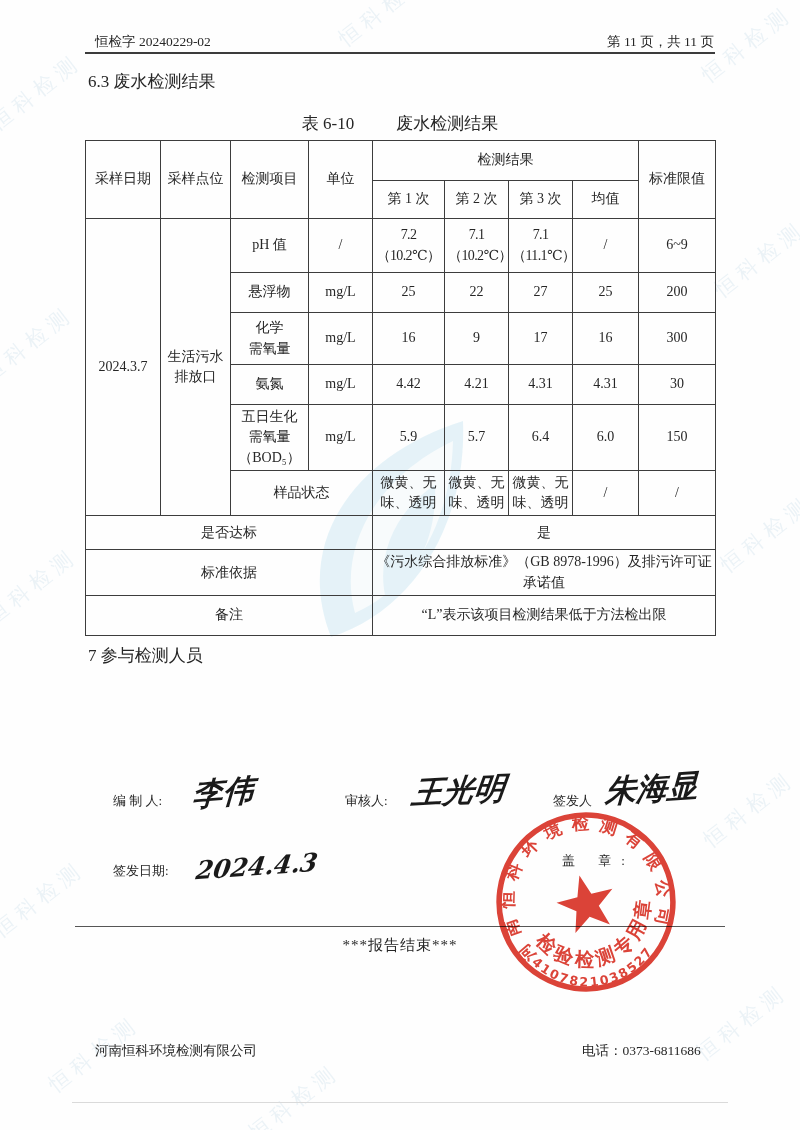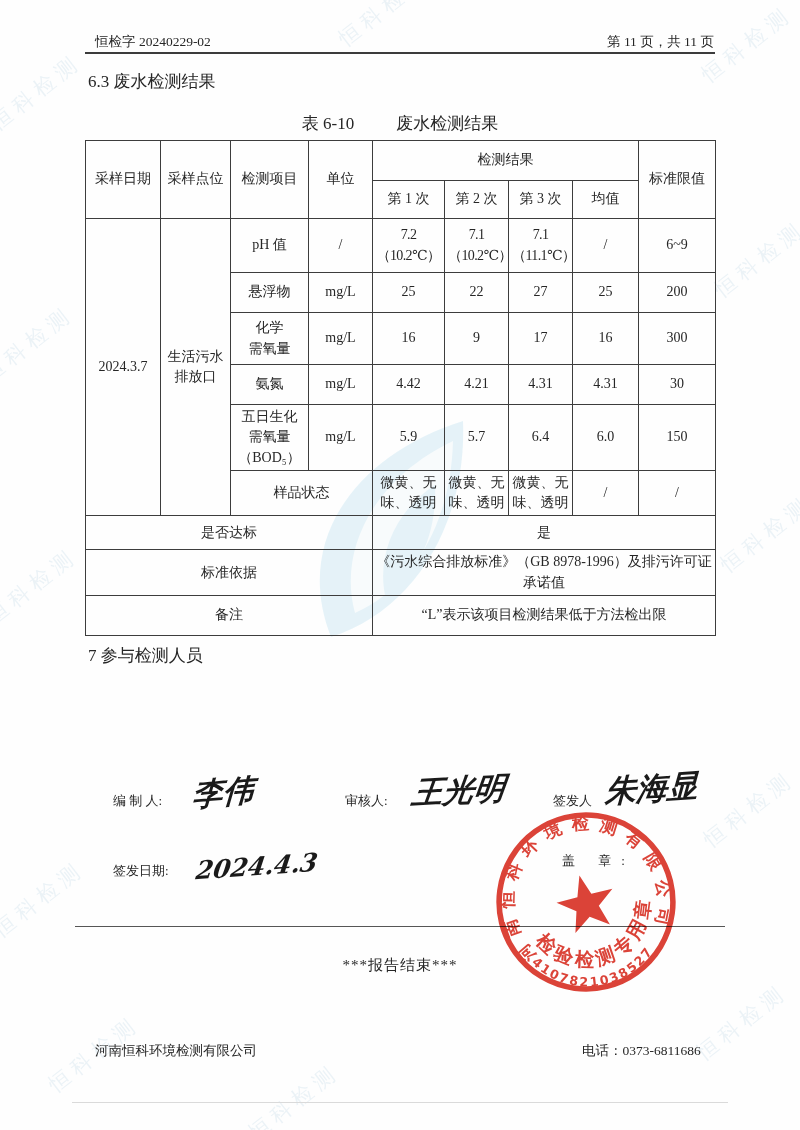--- a/index.html
+++ b/index.html
@@ -46,21 +46,21 @@
   .hand{
     display:inline-block;font-family:"DejaVu Serif",serif;font-style:italic;font-weight:bold;
     color:#1a1a1a;transform:rotate(-5deg) skewX(-8deg);
   }
   .sig-name{font-size:31px;position:absolute;}
   .date-hand{font-size:25px;position:absolute;}
   
   .mid-rule{position:absolute;left:75px;top:926px;width:650px;border-top:1.5px solid #565656;}
   .stamp-wrap{position:absolute;left:490px;top:806px;width:192px;height:192px;
     transform:rotate(-14deg);mix-blend-mode:multiply;opacity:.92;}
-  .report-end{position:absolute;left:0;top:936px;width:100%;text-align:center;font-size:15px;letter-spacing:1px;margin-top:20px;}
+  .report-end{position:absolute;left:0;top:936px;width:100%;text-align:center;font-size:15px;letter-spacing:1px;}
   
   .ft{position:absolute;top:1042px;font-size:13.5px;}
   .ft-company{left:95px;}
   .ft-address{left:300px;}
   .ft-phone{left:582px;}
   .bottom-rule{position:absolute;left:72px;top:1102px;width:656px;border-top:1px solid #dadada;}
 </style>
 </head>
 <body>
 

